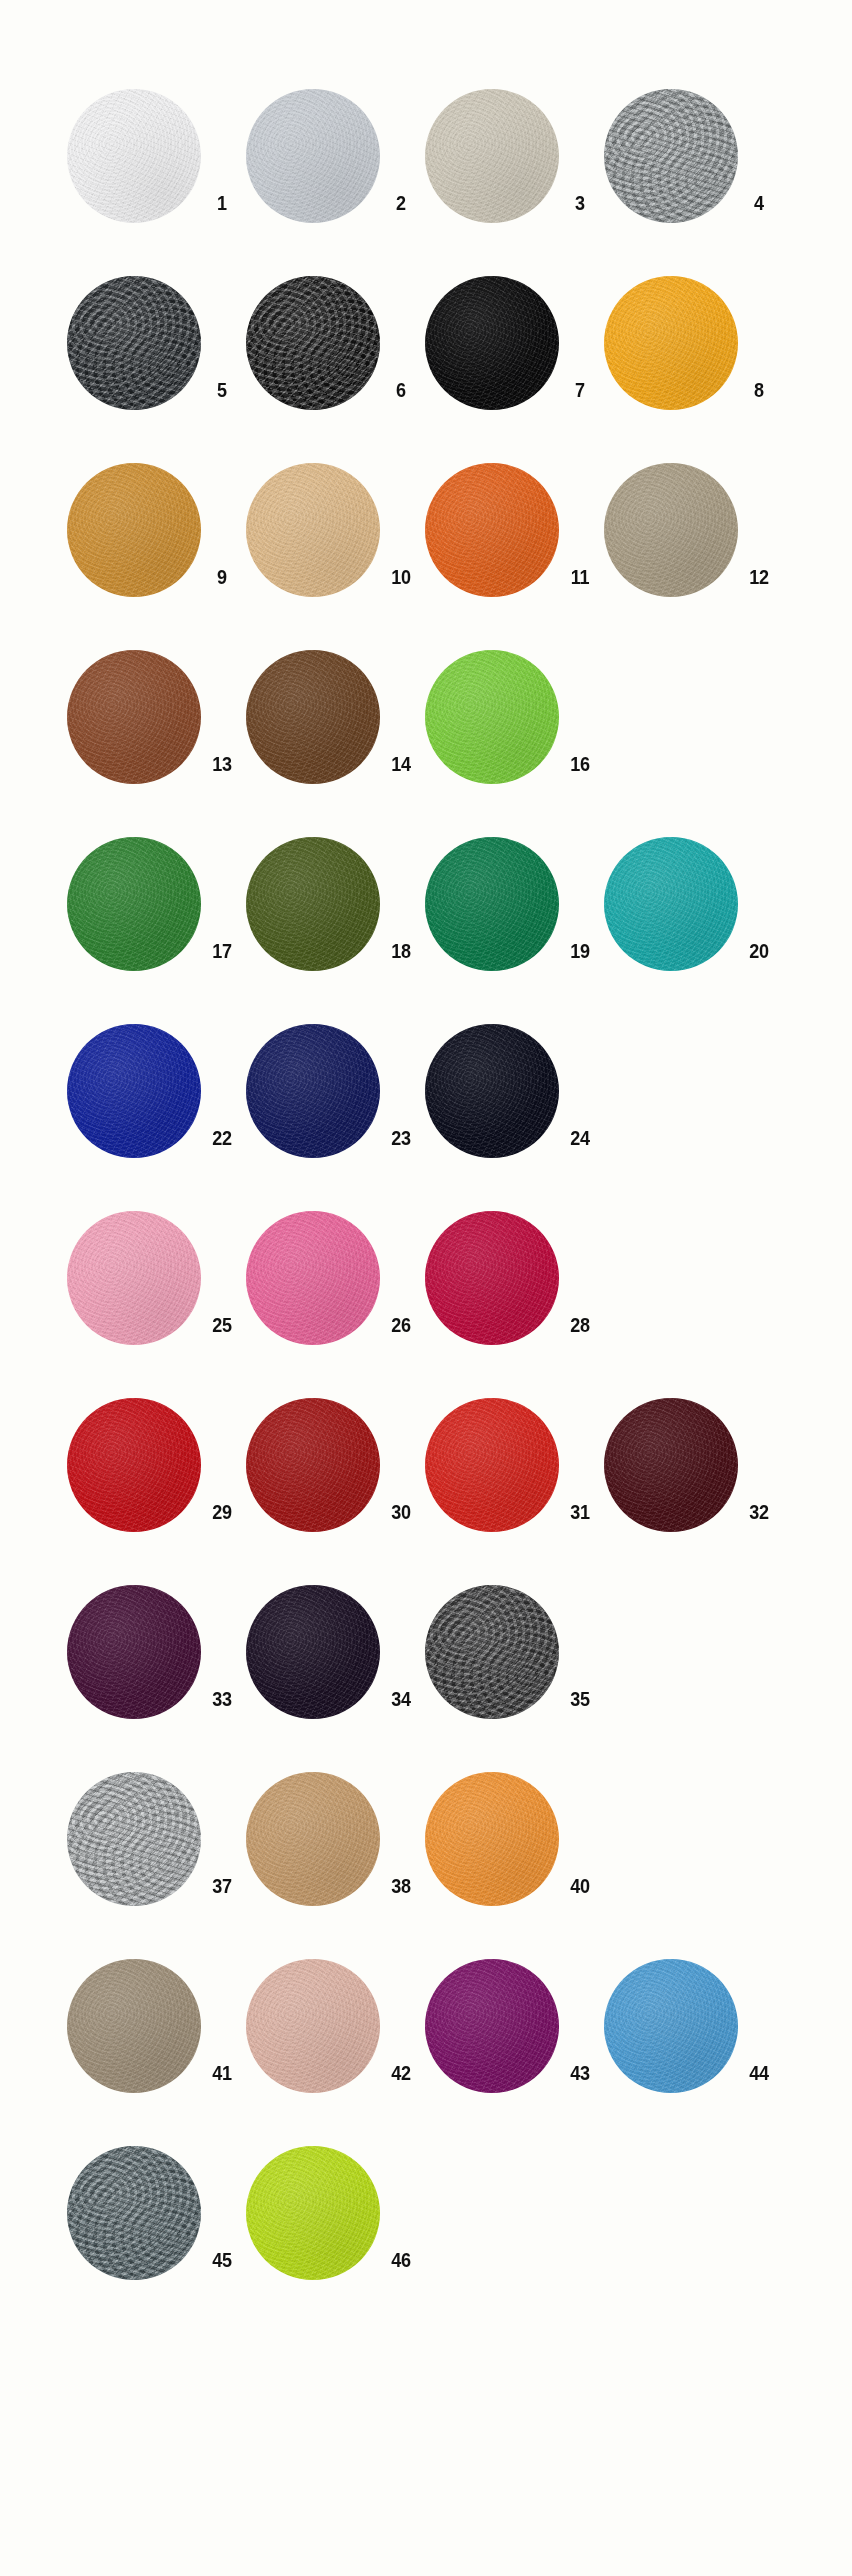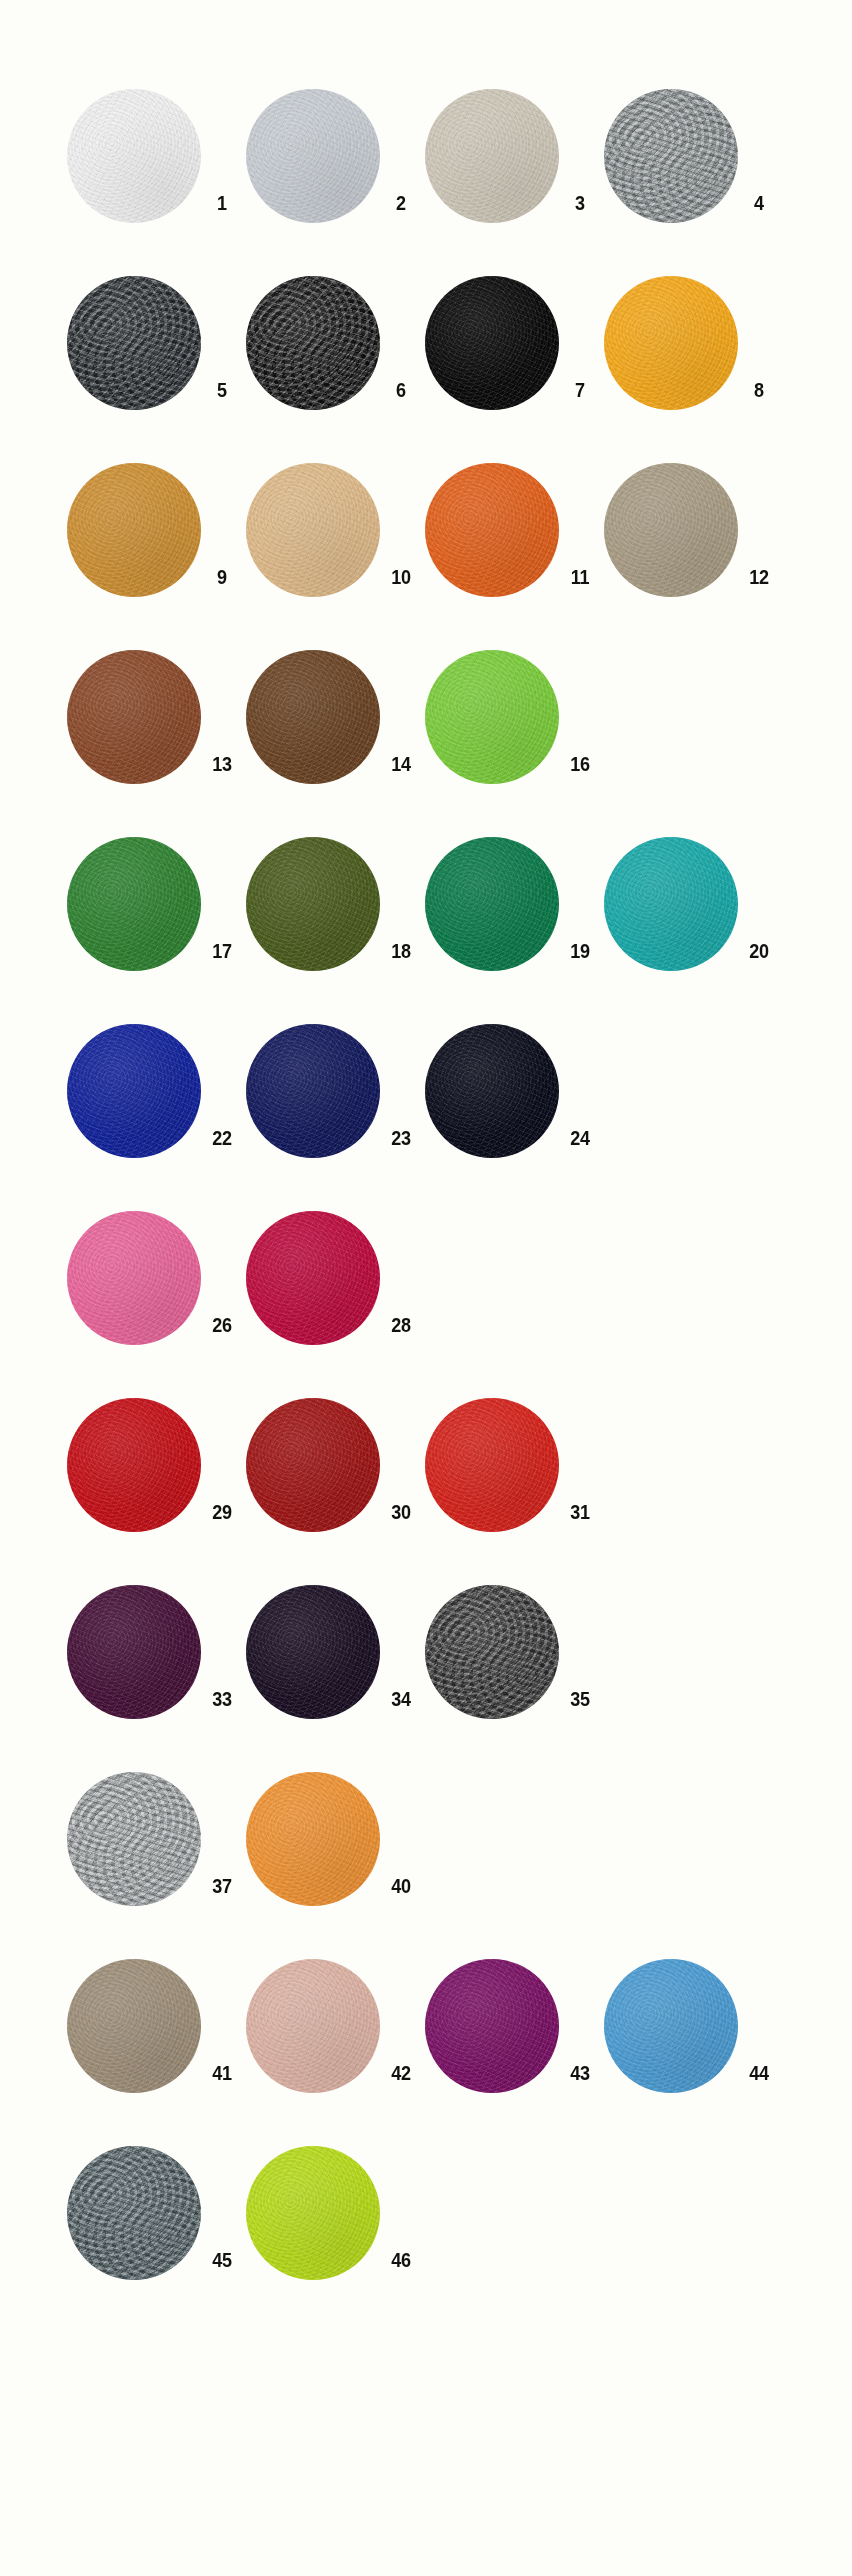--- a/index.html
+++ b/index.html
@@ -248,20 +248,24 @@
         <div class="swatch-disc" style="background-color: rgb(19, 26, 92);"></div>
         <span class="swatch-number">23</span>
       </div>
       <div class="swatch-cell">
         <div class="swatch-disc" style="background-color: rgb(11, 13, 28);"></div>
         <span class="swatch-number">24</span>
       </div>
     </div>
     <div class="swatch-row">
       <div class="swatch-cell">
+        <div class="swatch-disc" style="background-color: rgb(240, 160, 184);"></div>
+        <span class="swatch-number">25</span>
+      </div>
+      <div class="swatch-cell">
         <div class="swatch-disc" style="background-color: rgb(232, 101, 154);"></div>
         <span class="swatch-number">26</span>
       </div>
       <div class="swatch-cell">
         <div class="swatch-disc" style="background-color: rgb(188, 12, 62);"></div>
         <span class="swatch-number">28</span>
       </div>
     </div>
     <div class="swatch-row">
       <div class="swatch-cell">
@@ -269,20 +273,24 @@
         <span class="swatch-number">29</span>
       </div>
       <div class="swatch-cell">
         <div class="swatch-disc" style="background-color: rgb(159, 22, 22);"></div>
         <span class="swatch-number">30</span>
       </div>
       <div class="swatch-cell">
         <div class="swatch-disc" style="background-color: rgb(212, 35, 28);"></div>
         <span class="swatch-number">31</span>
       </div>
+      <div class="swatch-cell">
+        <div class="swatch-disc" style="background-color: rgb(74, 16, 23);"></div>
+        <span class="swatch-number">32</span>
+      </div>
     </div>
     <div class="swatch-row">
       <div class="swatch-cell">
         <div class="swatch-disc" style="background-color: rgb(70, 18, 56);"></div>
         <span class="swatch-number">33</span>
       </div>
       <div class="swatch-cell">
         <div class="swatch-disc" style="background-color: rgb(27, 16, 36);"></div>
         <span class="swatch-number">34</span>
       </div>
@@ -290,20 +298,24 @@
         <div class="swatch-disc mottled" style="background-color: rgb(59, 59, 60);"></div>
         <span class="swatch-number">35</span>
       </div>
     </div>
     <div class="swatch-row">
       <div class="swatch-cell">
         <div class="swatch-disc mottled" style="background-color: rgb(174, 178, 180);"></div>
         <span class="swatch-number">37</span>
       </div>
       <div class="swatch-cell">
+        <div class="swatch-disc" style="background-color: rgb(195, 154, 107);"></div>
+        <span class="swatch-number">38</span>
+      </div>
+      <div class="swatch-cell">
         <div class="swatch-disc" style="background-color: rgb(238, 146, 52);"></div>
         <span class="swatch-number">40</span>
       </div>
     </div>
     <div class="swatch-row">
       <div class="swatch-cell">
         <div class="swatch-disc" style="background-color: rgb(157, 142, 120);"></div>
         <span class="swatch-number">41</span>
       </div>
       <div class="swatch-cell">

